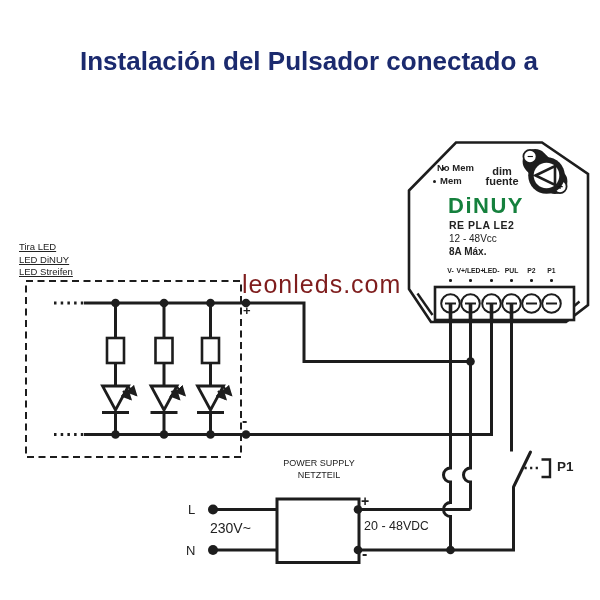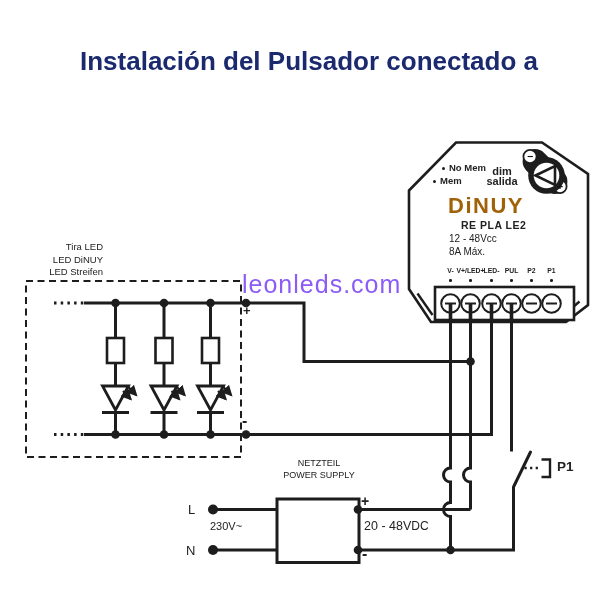--- a/index.html
+++ b/index.html
@@ -1,29 +1,29 @@
 <!DOCTYPE html>
 <html><head>
 <meta charset="utf-8">
 <style>
   html,body{margin:0;padding:0;background:#fff;}
   #canvas{position:relative;width:600px;height:600px;background:#fff;overflow:hidden;
           font-family:"Liberation Sans","DejaVu Sans",sans-serif;color:#222;margin-left:9px;}
   .abs{position:absolute;}
   .title{left:0;right:0;top:45px;text-align:center;font-weight:bold;font-size:26px;
          line-height:33px;color:#1b2a6e;}
-  .watermark{left:233px;top:270px;font-size:25px;letter-spacing:1px;color:#8b5cf6;font-weight:400;}
+  .watermark{left:233px;top:270px;font-size:25px;letter-spacing:1px;color:#7f1d1d;font-weight:400;}
   svg{position:absolute;left:0;top:0;}
-  .strip-labels{left:10px;top:241px;width:84px;text-align:right;font-size:9.5px;line-height:12.5px;}
+  .strip-labels{left:10px;top:241px;width:84px;text-align:left;font-size:9.5px;line-height:12.5px;text-decoration:underline;}
   .lbl{position:absolute;white-space:nowrap;}
   .dot{position:absolute;width:3px;height:3px;border-radius:50%;background:#1d1d1d;}
   .tdot{position:absolute;width:2.6px;height:2.6px;border-radius:50%;background:#1d1d1d;}
   .memtxt{font-size:9.5px;font-weight:bold;}
   .dim{left:474px;top:167px;width:38px;text-align:center;font-size:11px;line-height:9.5px;font-weight:600;}
-  .brand{left:439px;top:193px;font-size:22px;font-weight:800;letter-spacing:1.5px;color:#a16207;}
+  .brand{left:439px;top:193px;font-size:22px;font-weight:800;letter-spacing:1.5px;color:#15803d;}
   .model{left:440px;top:219px;font-size:10.5px;font-weight:bold;letter-spacing:0.5px;}
   .spec{left:440px;font-size:10px;}
   .term{position:absolute;top:267px;width:40px;text-align:center;font-size:6.8px;font-weight:bold;}
   .ps-labels{left:244px;top:458px;width:132px;text-align:center;font-size:9px;line-height:11.5px;}
   .big{font-size:13px;}
   .dialglyph{position:absolute;width:13px;height:13px;line-height:13px;text-align:center;
              font-size:10.5px;font-weight:bold;color:#111;}
   .sub{font-size:12px;}
 </style>
 </head>
@@ -144,53 +144,53 @@
 
   <div class="abs strip-labels">
     <div>Tira LED</div>
     <div>LED DiNUY</div>
     <div>LED Streifen</div>
   </div>
   <div class="lbl big" style="left:234px;top:303px;font-weight:bold;">+</div>
   <div class="lbl" style="left:233px;top:412px;font-size:16px;font-weight:bold;">-</div>
 
   <div class="dot" style="left:433px;top:167px;"></div>
-  <div class="lbl memtxt" style="left:440px;top:162px;">No Mem</div>
+  <div class="lbl memtxt" style="left:428px;top:162px;">No Mem</div>
   <div class="dot" style="left:424px;top:180px;"></div>
   <div class="lbl memtxt" style="left:431px;top:175px;">Mem</div>
   <div class="abs dim">
     <div>dim</div>
-    <div>salida</div>
+    <div>fuente</div>
   </div>
   <div class="dialglyph" style="left:514.5px;top:150px;">−</div>
   <div class="dialglyph" style="left:544.5px;top:180px;">+</div>
   <div class="lbl brand" style="left: 439px; top: 193px;">DiNUY</div>
-  <div class="lbl model" style="left: 452px; top: 219px;">RE PLA LE2</div>
+  <div class="lbl model" style="left: 440px; top: 219px;">RE PLA LE2</div>
   <div class="lbl spec" style="top: 233px; left: 440px;">12 - 48Vcc</div>
-  <div class="lbl spec" style="top: 246px; left: 440px;">8A Máx.</div>
+  <div class="lbl spec" style="top: 246px; left: 440px; font-weight: bold;">8A Máx.</div>
 
   <div class="term" style="left:421.5px;">V-</div>
   <div class="term" style="left:441.5px;">V+/LED+</div>
   <div class="term" style="left:462.5px;">LED-</div>
   <div class="term" style="left:482.5px;">PUL</div>
   <div class="term" style="left:502.5px;">P2</div>
   <div class="term" style="left:522.5px;">P1</div>
   <div class="tdot" style="left:440.2px;top:279px;"></div>
   <div class="tdot" style="left:460.2px;top:279px;"></div>
   <div class="tdot" style="left:481.2px;top:279px;"></div>
   <div class="tdot" style="left:501.2px;top:279px;"></div>
   <div class="tdot" style="left:521.2px;top:279px;"></div>
   <div class="tdot" style="left:541.2px;top:279px;"></div>
 
   <div class="abs ps-labels">
+    <div>POWER SUPPLY</div>
     <div>NETZTEIL</div>
-    <div>POWER SUPPLY</div>
   </div>
   <div class="lbl big" style="left:179px;top:502px;">L</div>
   <div class="lbl big" style="left:177px;top:542.5px;">N</div>
-  <div class="lbl" style="left:201px;top:520px;font-size:11px;">230V~</div>
+  <div class="lbl" style="left:201px;top:520px;font-size:14px;">230V~</div>
   <div class="lbl" style="left:352px;top:493px;font-size:14px;font-weight:bold;">+</div>
   <div class="lbl" style="left:353px;top:545px;font-size:16px;font-weight:bold;">-</div>
   <div class="lbl" style="left:355px;top:519px;font-size:12.5px;"><span>20 - 48V</span><span class="sub">DC</span></div>
 
   <div class="lbl" style="left:548px;top:459px;font-size:13.5px;font-weight:600;">P1</div>
 
 </div>
 
 </body></html>

